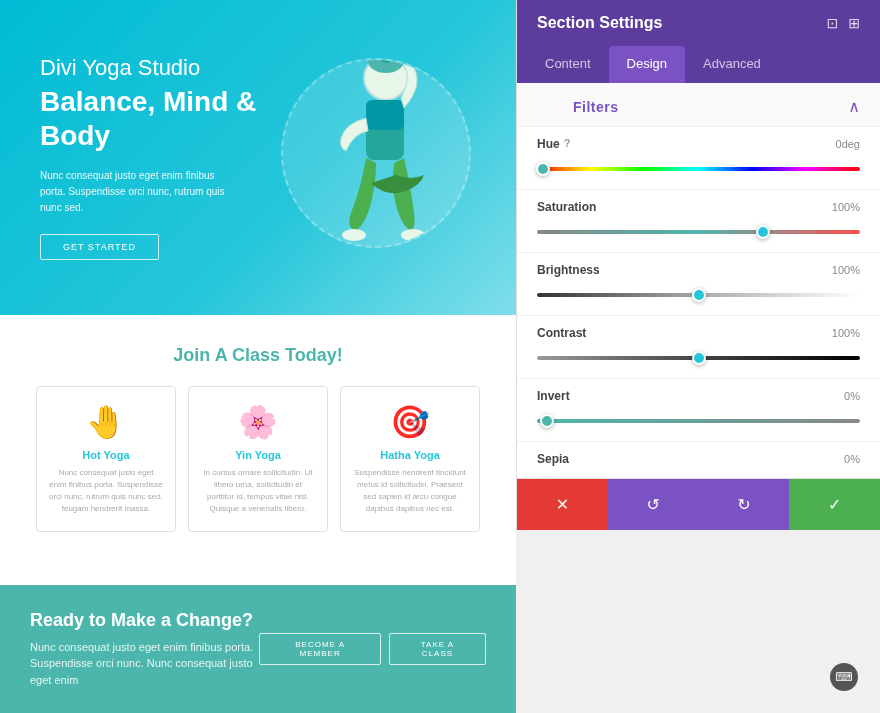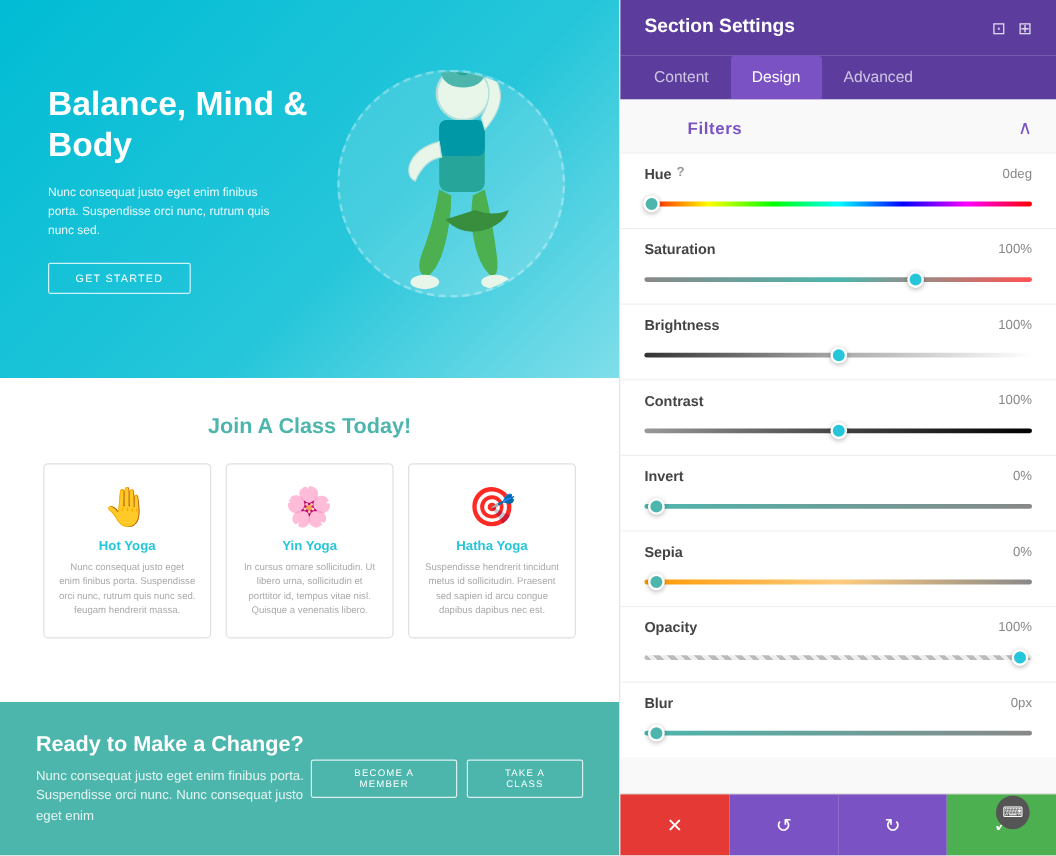--- a/index.html
+++ b/index.html
@@ -181,21 +181,21 @@
       letter-spacing: 1px;
       padding: 6px 16px;
       text-transform: uppercase;
       cursor: pointer;
       border-radius: 2px;
     }
 
     
     .settings-panel {
       width: 364px;
-      height: 713px;
+      height: 530px;
       background: #fff;
       display: flex;
       flex-direction: column;
       border-left: 1px solid #ddd;
       flex-shrink: 0;
     }
 
     .panel-header {
       background: #5c3d9e;
       padding: 14px 20px;
@@ -438,20 +438,21 @@
       height: 220px;
     }
   </style>
 </head>
 <body>
 
 <div class="preview-panel">
 
   <div class="hero-section">
     <div class="hero-content">
+      <div class="hero-title-top">Divi Yoga Studio</div>
       <div class="hero-title-bold">Balance, Mind &amp; Body</div>
       <div class="hero-description">Nunc consequat justo eget enim finibus porta. Suspendisse orci nunc, rutrum quis nunc sed.</div>
       <button class="hero-button">GET STARTED</button>
     </div>
     <div class="hero-image">
       <div class="hero-circle">
         <svg class="yoga-svg" viewBox="0 0 140 220" fill="none" xmlns="http://www.w3.org/2000/svg">
 
           <circle cx="80" cy="35" r="22" fill="#e8f5e9" stroke="#b2dfdb" stroke-width="2"></circle>
 

